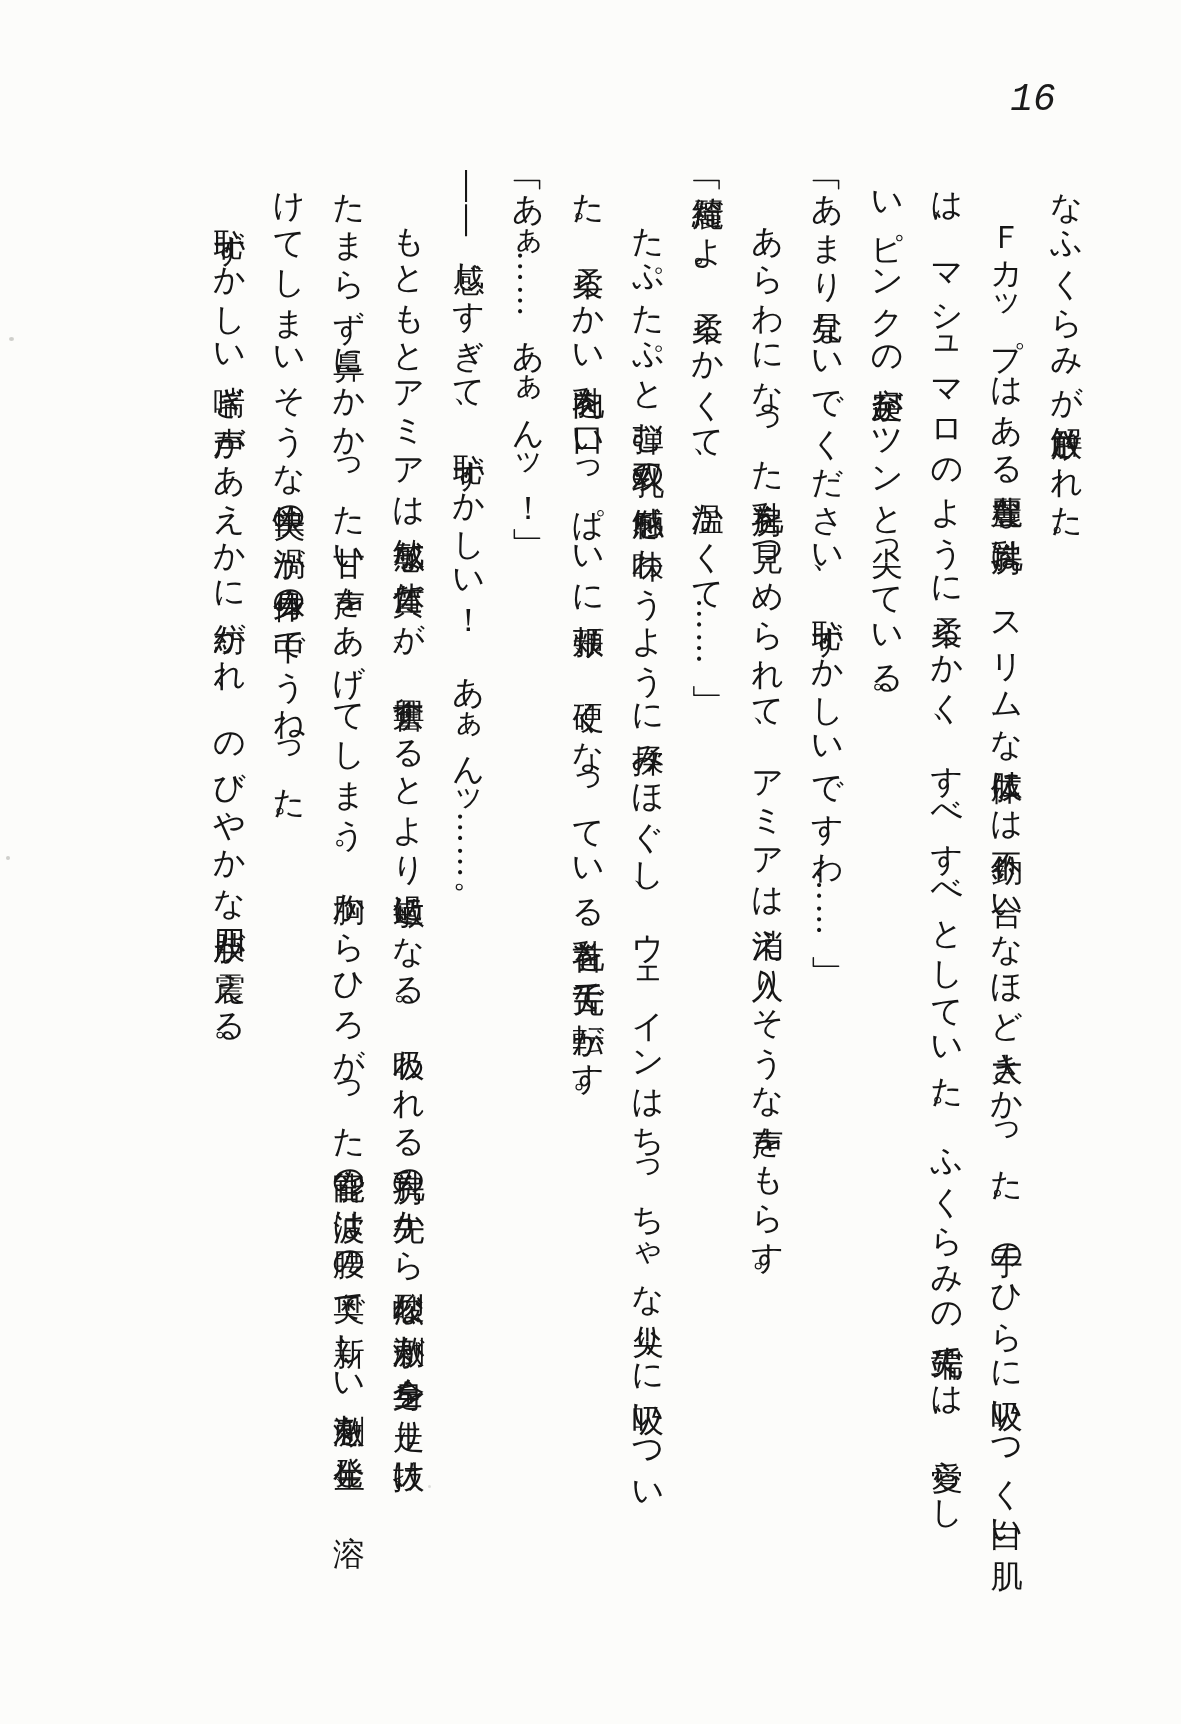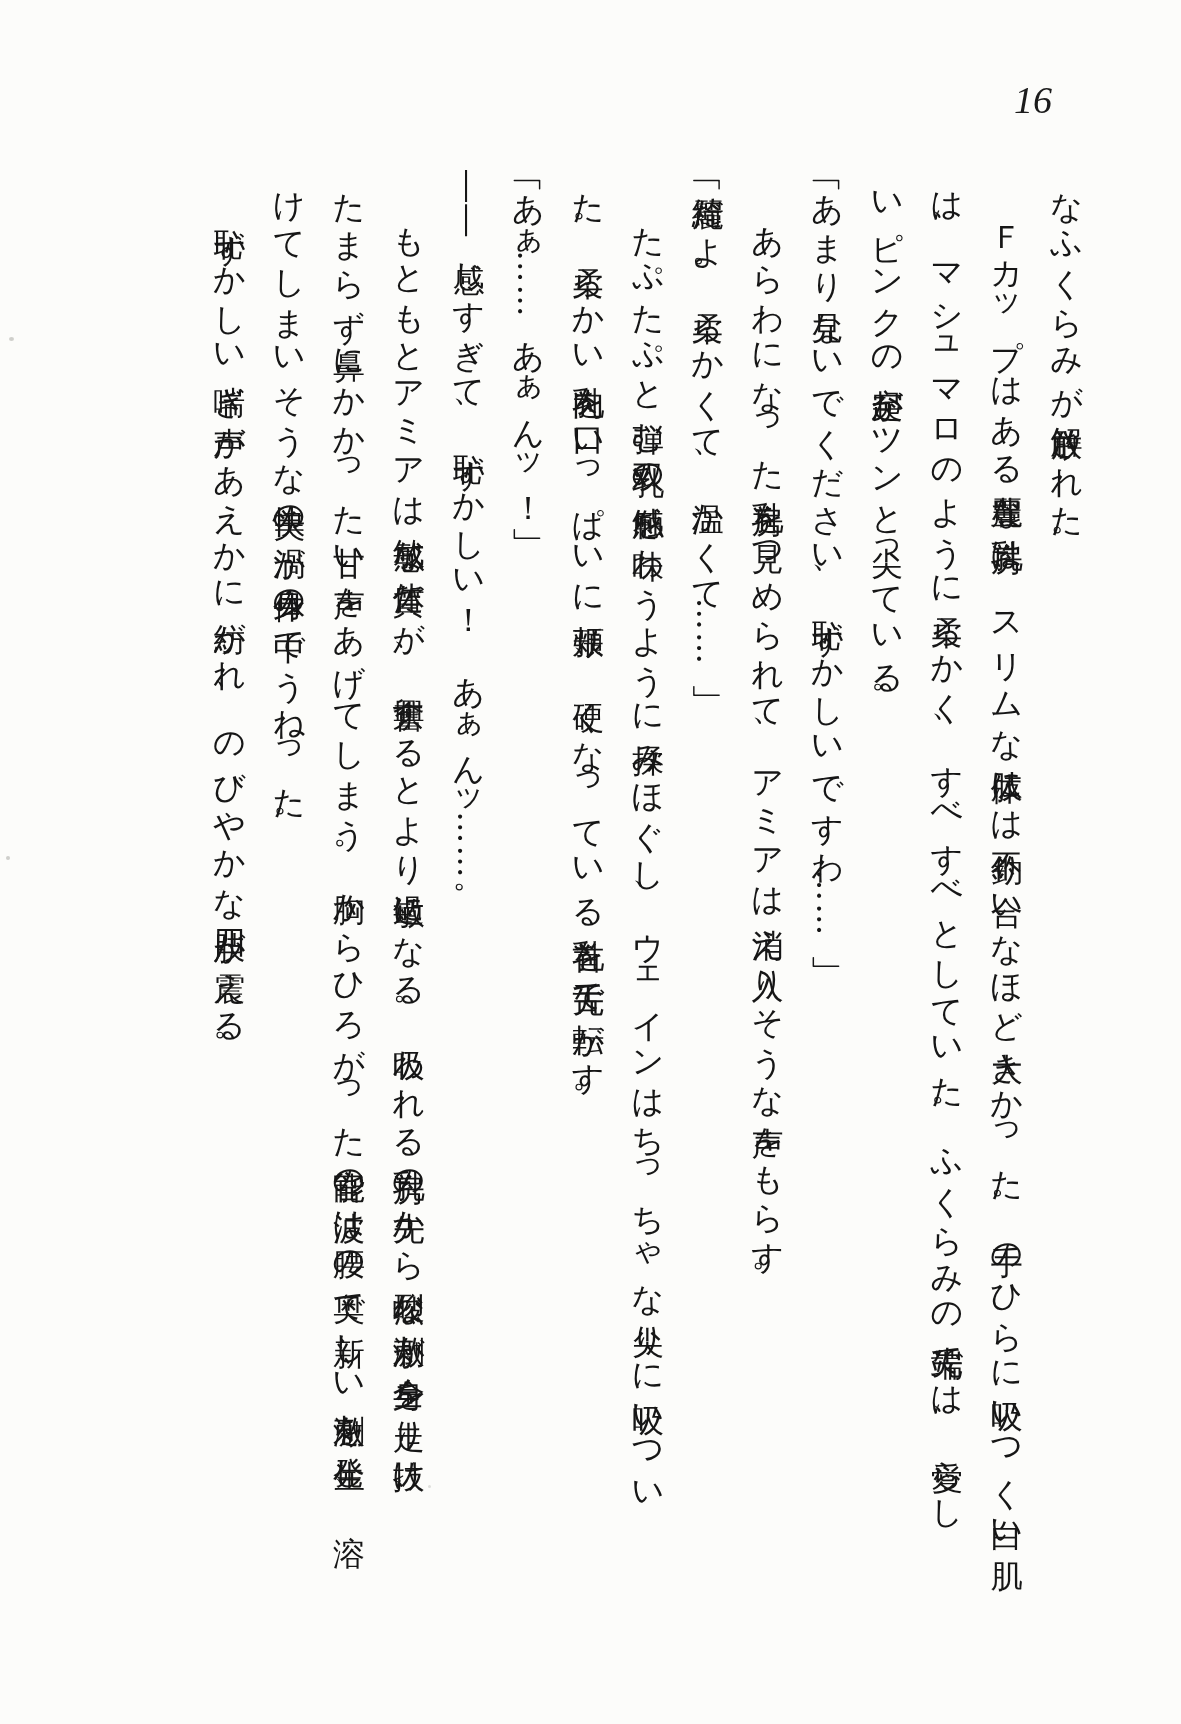--- a/index.html
+++ b/index.html
@@ -17,21 +17,21 @@
     position: absolute;
     inset: 0;
     background: #fcfcfa;
   }
   .page-number {
     position: absolute;
     left: 998px;
     top: 78px;
     width: 70px;
     text-align: center;
-    font-family: Liberation Serif, serif;
+    font-family: Liberation Mono, monospace;
     font-style: italic;
     font-size: 38px;
     color: #1b1b1b;
   }
   .text-area {
     position: absolute;
     top: 170px;
     left: 136px;
     width: 960px;
     height: 1370px;

